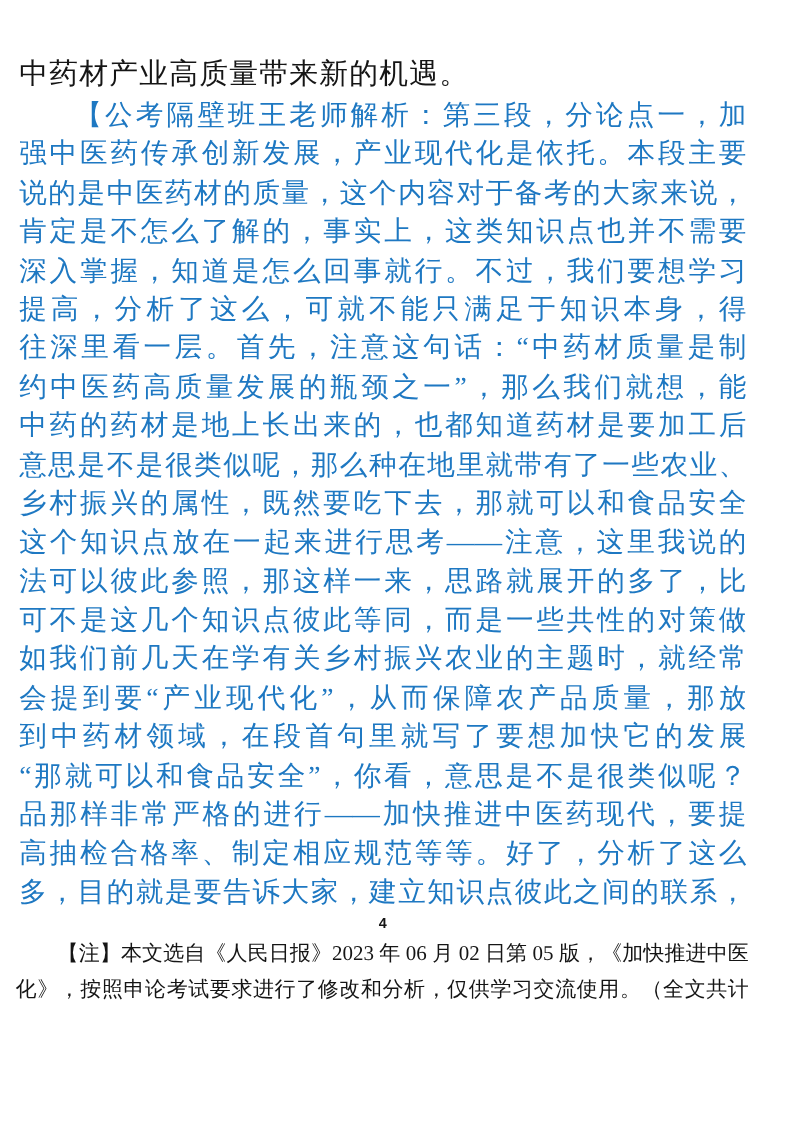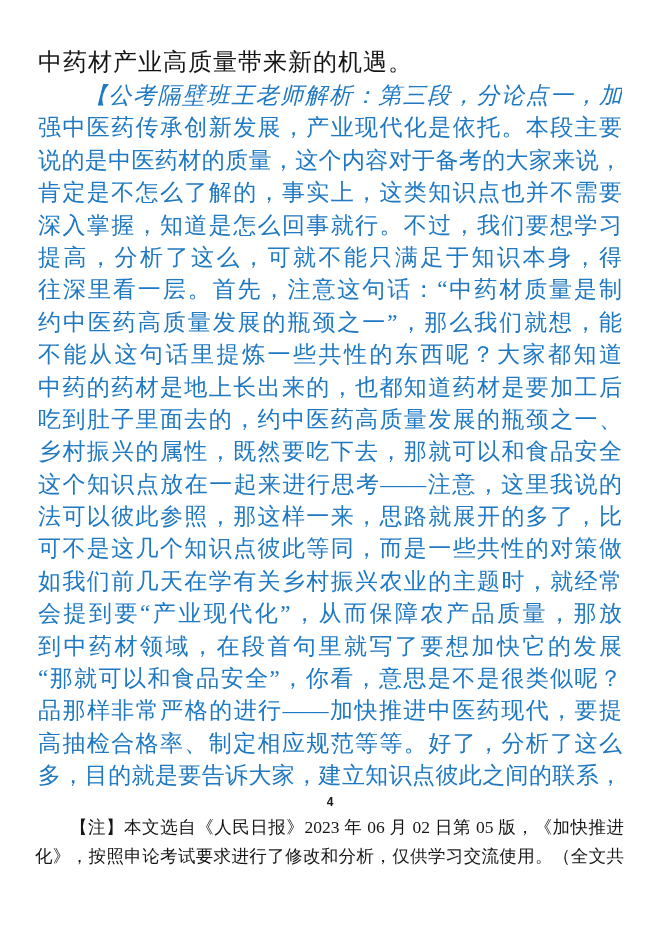--- a/index.html
+++ b/index.html
@@ -11,21 +11,21 @@
     width: 660px;
     height: 934px;
     overflow: hidden;
     font-family: "Liberation Serif", "DejaVu Serif", serif;
   }
   .page {
     box-sizing: border-box;
     width: 660px;
     height: 664px;
     background: #ffffff;
-    padding: 46px 38px 0 38px;
+    padding: 46px 38px 0 16px;
   }
   .intro-line {
     font-size: 24px;
     line-height: 33px;
     height: 33px;
     letter-spacing: 1px;
     color: var(--text-black, #151515);
     white-space: nowrap;
     overflow: hidden;
   }
@@ -37,21 +37,20 @@
     line-height: 32.4px;
     height: 32.4px;
     color: var(--analysis-blue, #1E78C2);
     text-align: justify;
     text-align-last: justify;
     text-justify: inter-character;
     overflow: hidden;
   }
   .analysis .t-line:first-child {
     text-indent: 2em;
-    font-style: italic;
   }
   .page-number {
     margin-top: 1px;
     text-align: center;
     font-size: 12px;
     font-weight: 700;
     color: var(--text-black, #151515);
     font-family: "Liberation Sans", "DejaVu Sans", sans-serif;
     line-height: 16px;
   }
@@ -84,23 +83,22 @@
   <div class="analysis">
 
   <div class="t-line">【公考隔壁班王老师解析：第三段，分论点一，加</div>
       <div class="t-line">强中医药传承创新发展，产业现代化是依托。本段主要</div>
       <div class="t-line">说的是中医药材的质量，这个内容对于备考的大家来说，</div>
       <div class="t-line">肯定是不怎么了解的，事实上，这类知识点也并不需要</div>
       <div class="t-line">深入掌握，知道是怎么回事就行。不过，我们要想学习</div>
       <div class="t-line">提高，分析了这么，可就不能只满足于知识本身，得</div>
       <div class="t-line">往深里看一层。首先，注意这句话：“中药材质量是制</div>
       <div class="t-line">约中医药高质量发展的瓶颈之一”，那么我们就想，能</div>
-      <div class="t-line">不能从这句话里提炼一些共性的东西呢？大家都知道</div>
       <div class="t-line">中药的药材是地上长出来的，也都知道药材是要加工后</div>
-      <div class="t-line">吃到肚子里面去的，约中医药高质量发展的瓶颈之一、</div>
+      <div class="t-line">意思是不是很类似呢，那么种在地里就带有了一些农业、</div>
       <div class="t-line">乡村振兴的属性，既然要吃下去，那就可以和食品安全</div>
       <div class="t-line">这个知识点放在一起来进行思考——注意，这里我说的</div>
       <div class="t-line">法可以彼此参照，那这样一来，思路就展开的多了，比</div>
       <div class="t-line">可不是这几个知识点彼此等同，而是一些共性的对策做</div>
       <div class="t-line">如我们前几天在学有关乡村振兴农业的主题时，就经常</div>
       <div class="t-line">会提到要“产业现代化”，从而保障农产品质量，那放</div>
       <div class="t-line">到中药材领域，在段首句里就写了要想加快它的发展</div>
       <div class="t-line">“那就可以和食品安全”，你看，意思是不是很类似呢？</div>
       <div class="t-line">品那样非常严格的进行——加快推进中医药现代，要提</div>
       <div class="t-line">高抽检合格率、制定相应规范等等。好了，分析了这么</div>

